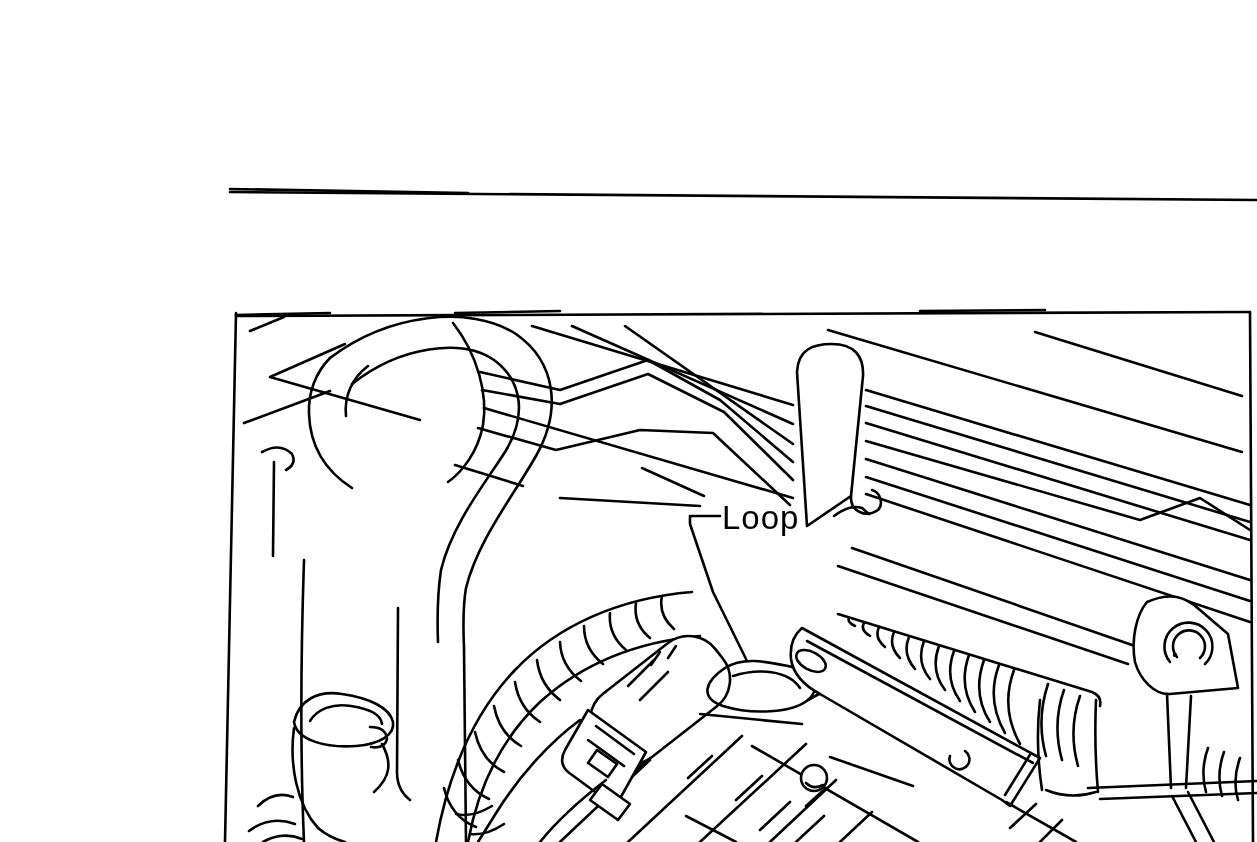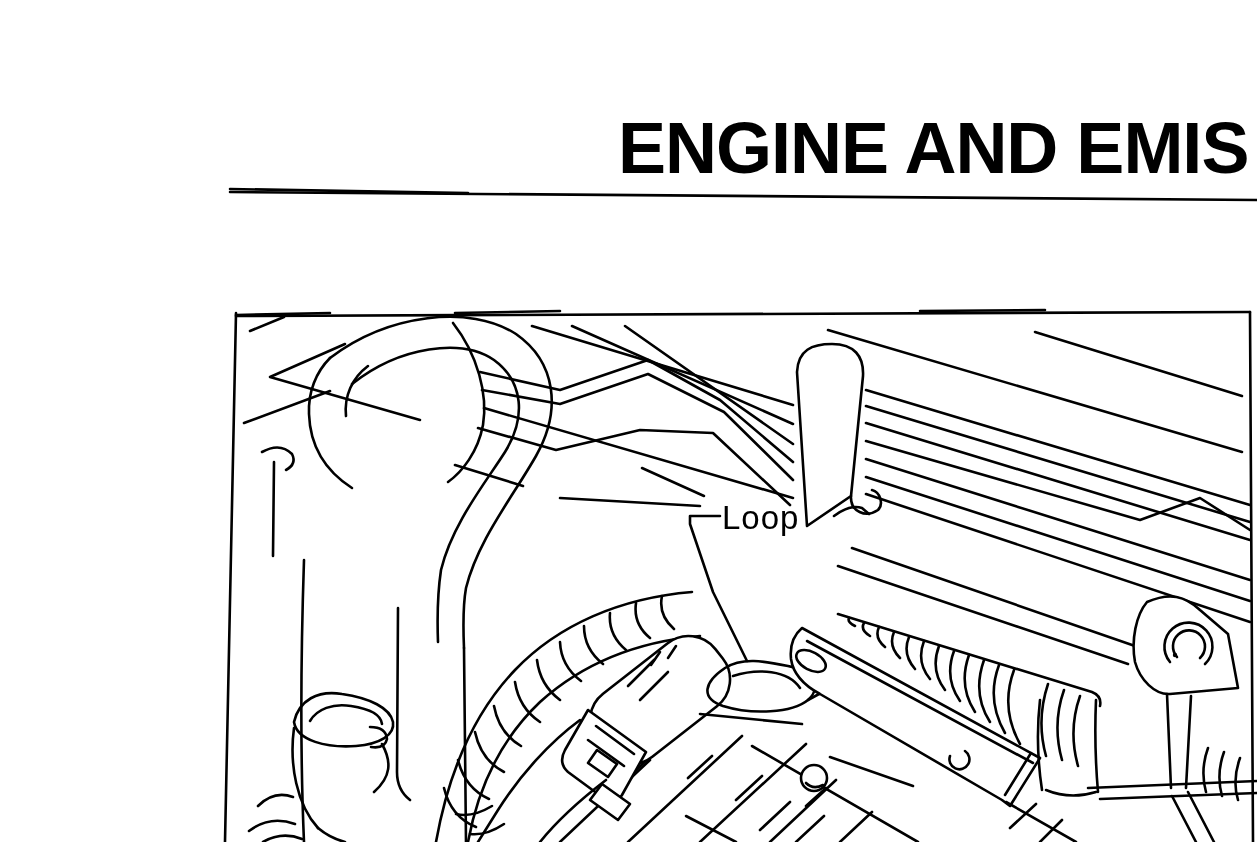--- a/index.html
+++ b/index.html
@@ -13,21 +13,20 @@
   .wfill{fill:#fff;}
   .bfill{fill:#000;stroke:none;}
   .loop-text{font-family:"Liberation Sans",sans-serif;font-size:33px;fill:#000;
       stroke:none;letter-spacing:1px;}
 </style>
 </head>
 <body>
 
 <div class="sheet">
 
-  <div class="hdr">ENGINE AND EMIS</div>
 
   <svg width="1257" height="842" viewBox="0 0 1257 842">
 
     <g>
       <line x1="230" y1="192" x2="1257" y2="200" stroke-width="6.5"></line>
       <line x1="230" y1="189" x2="468" y2="193" stroke-width="4"></line>
     </g>
 
     <g>
       <path d="M250,331 L284,317"></path>

